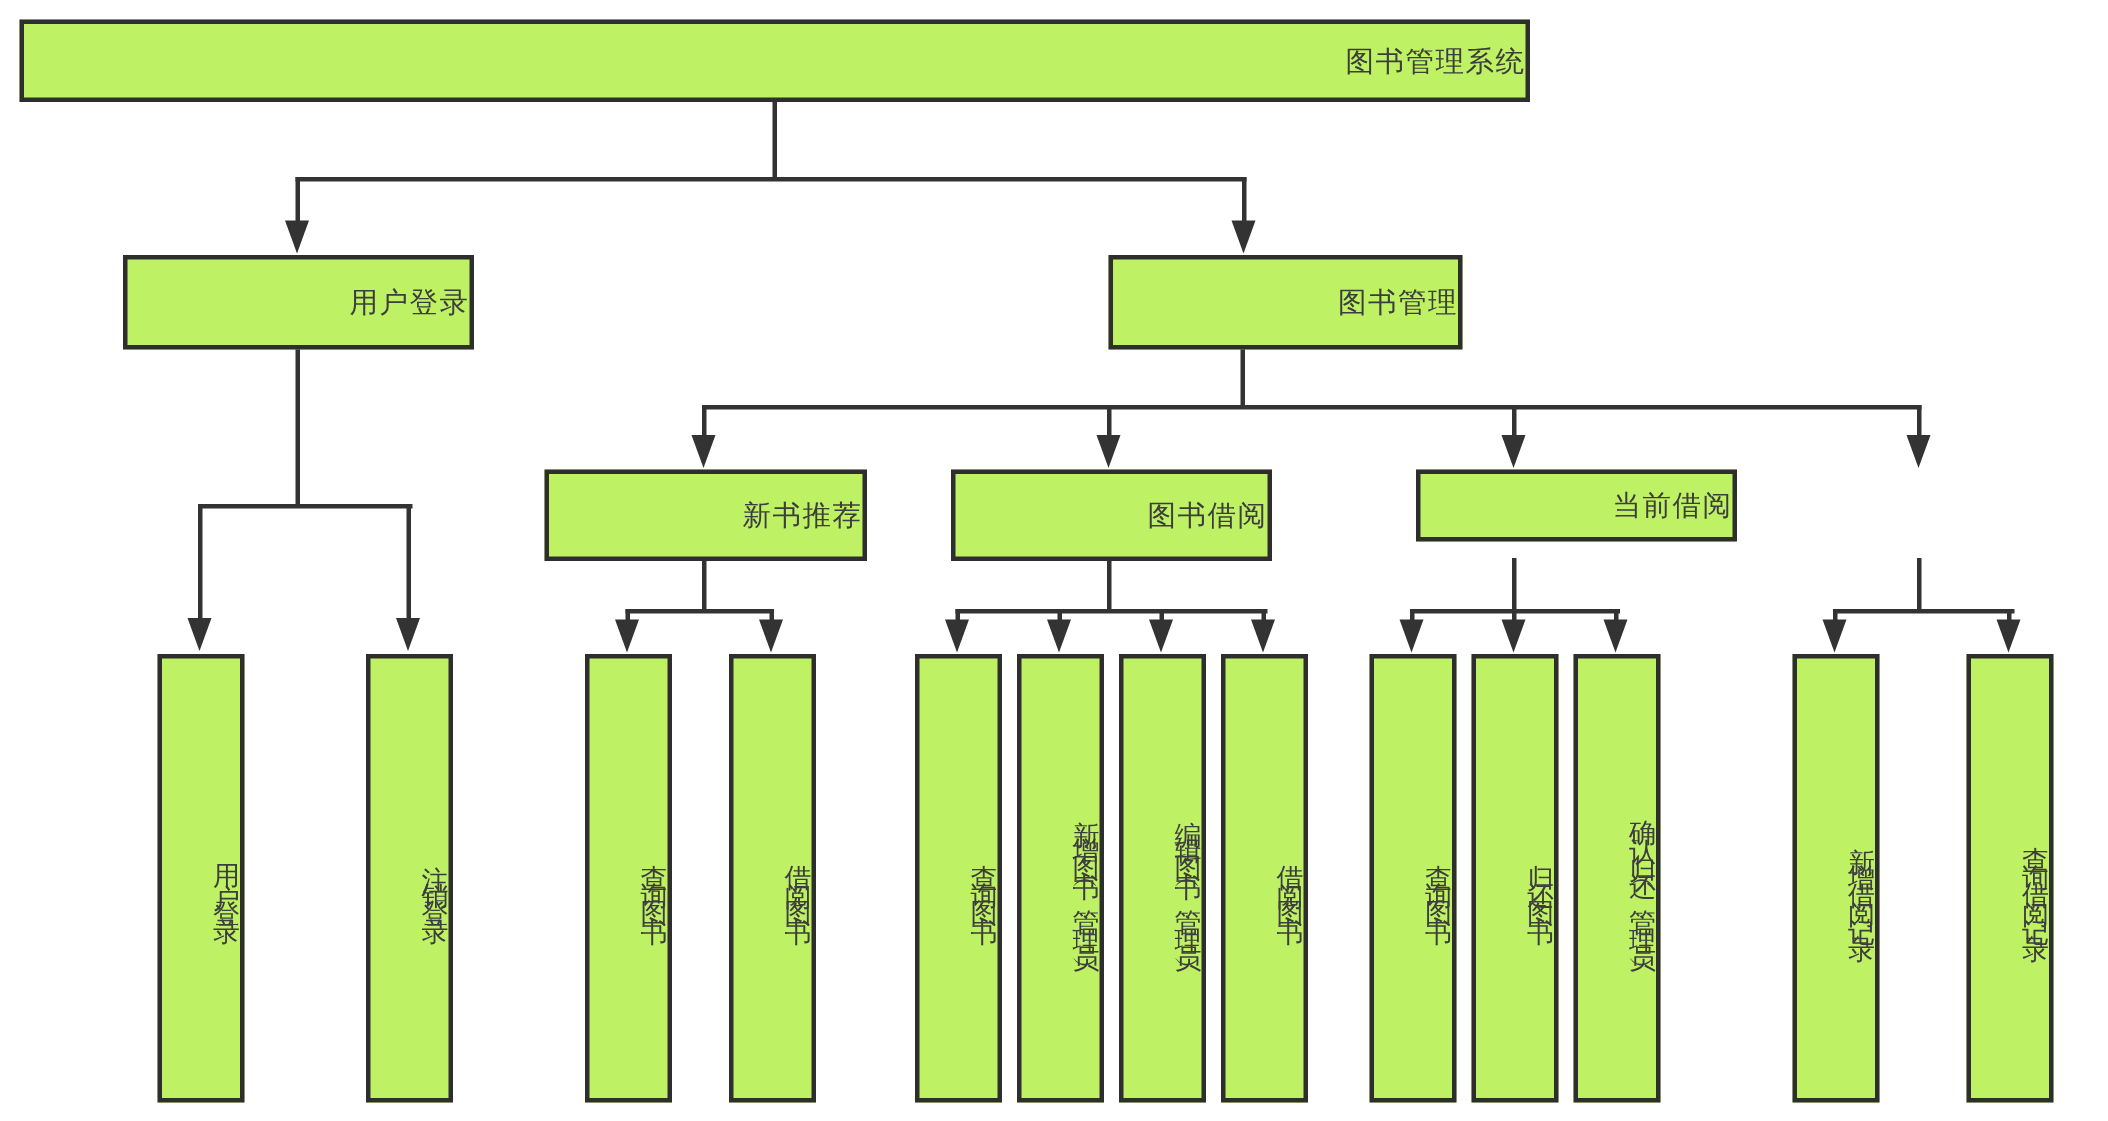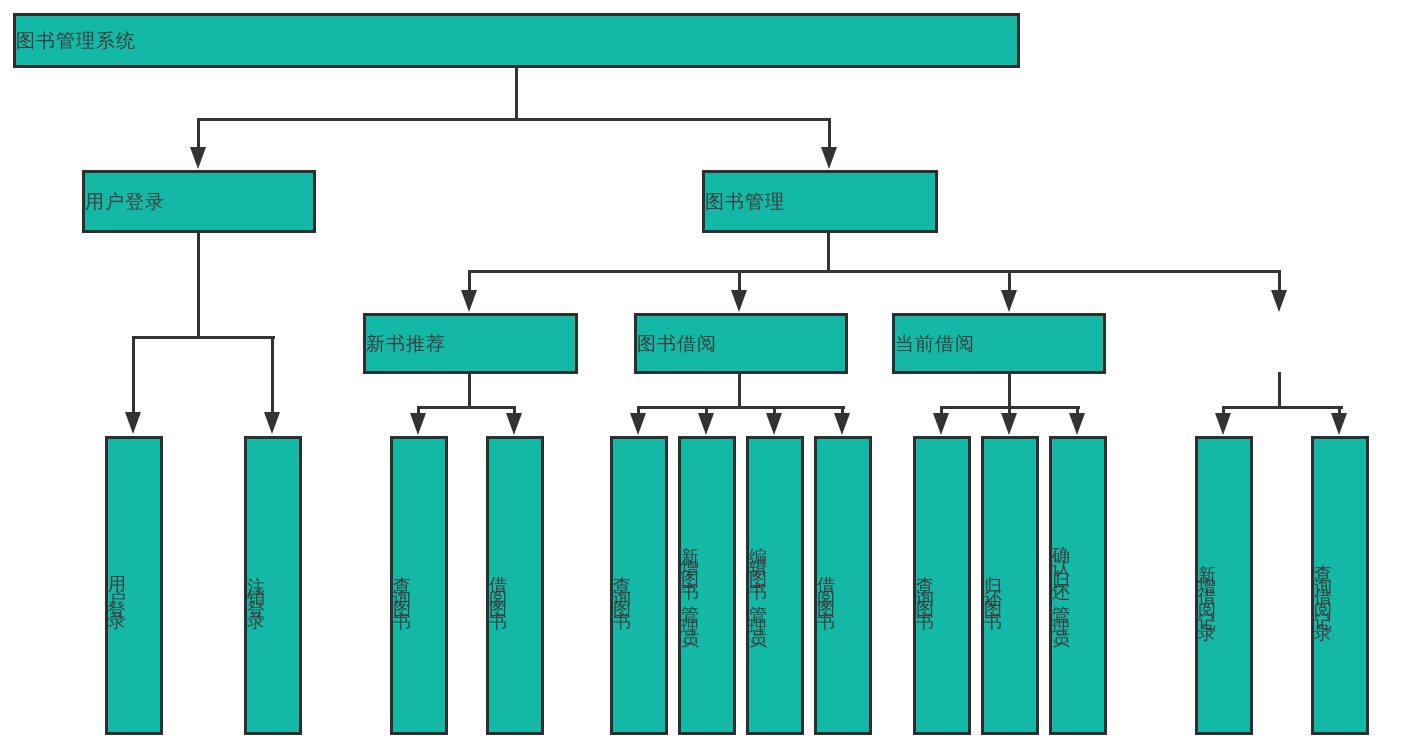--- a/index.html
+++ b/index.html
@@ -7,24 +7,24 @@
     position:relative;
     width:1405px;height:747px;
     background:#ffffff;
     font-family:"Liberation Sans", sans-serif;
     overflow:hidden;
   }
   .node{
     position:absolute;
     box-sizing:border-box;
     border:3px solid #2e2e2e;
-    background:#14b8a6;
+    background:#bef264;
     display:flex;
     align-items:center;
-    justify-content:flex-start;
+    justify-content:flex-end;
     color:#3d3d3d;
     font-size:19px;
     letter-spacing:1px;
     z-index:2;
   }
   .leaf{
     top:436px;
     width:58px;
     height:299px;
   }
@@ -60,33 +60,33 @@
 <div class="canvas">
 
   <div class="node" style="left:13px;top:13px;width:1007px;height:55px">
     <span>图书管理系统</span>
   </div>
 
   <div class="node" style="left:82px;top:170px;width:234px;height:63px">
     <span>用户登录</span>
   </div>
 
-  <div class="node" style="left:702px;top:170px;width:236px;height:63px">
+  <div class="node" style="left:739px;top:170px;width:236px;height:63px">
     <span>图书管理</span>
   </div>
 
   <div class="node" style="left:363px;top:313px;width:215px;height:61px">
     <span>新书推荐</span>
   </div>
 
   <div class="node" style="left:634px;top:313px;width:214px;height:61px">
     <span>图书借阅</span>
   </div>
 
-  <div class="node" style="left:892px;top:313px;width:214px;height:61px">
+  <div class="node" style="left:944px;top:313px;width:214px;height:48px">
     <span>当前借阅</span>
   </div>
 
 
   <div class="node leaf" style="left:105px">
     <span class="vtext">用户登录</span>
   </div>
   <div class="node leaf" style="left:244px">
     <span class="vtext">注销登录</span>
   </div>

